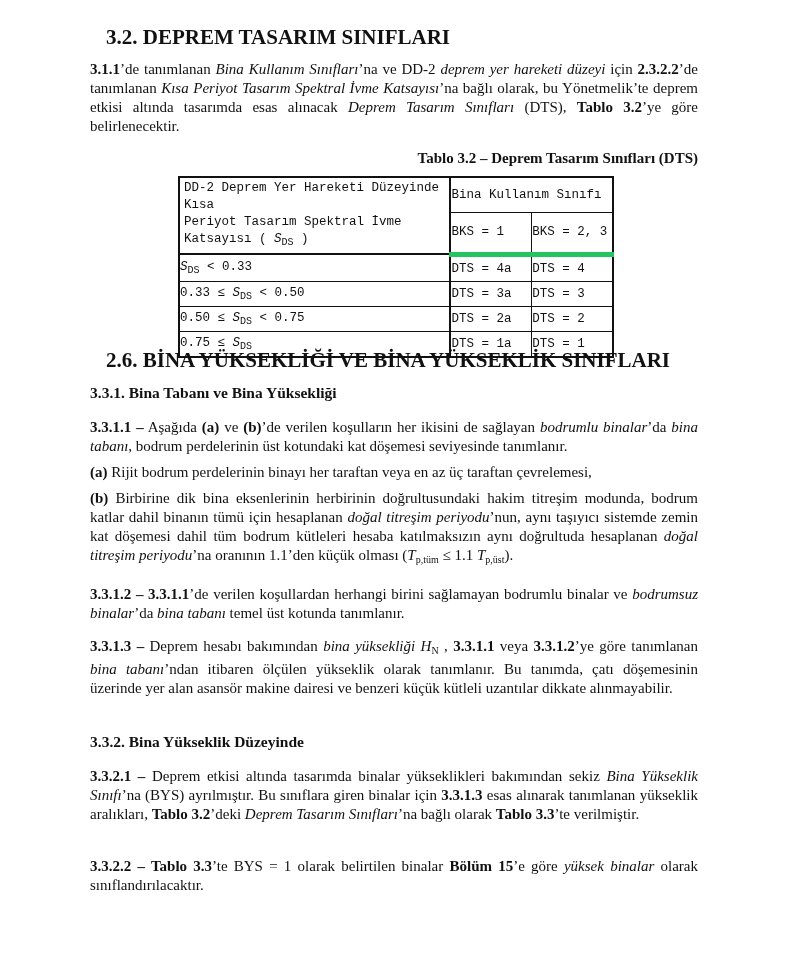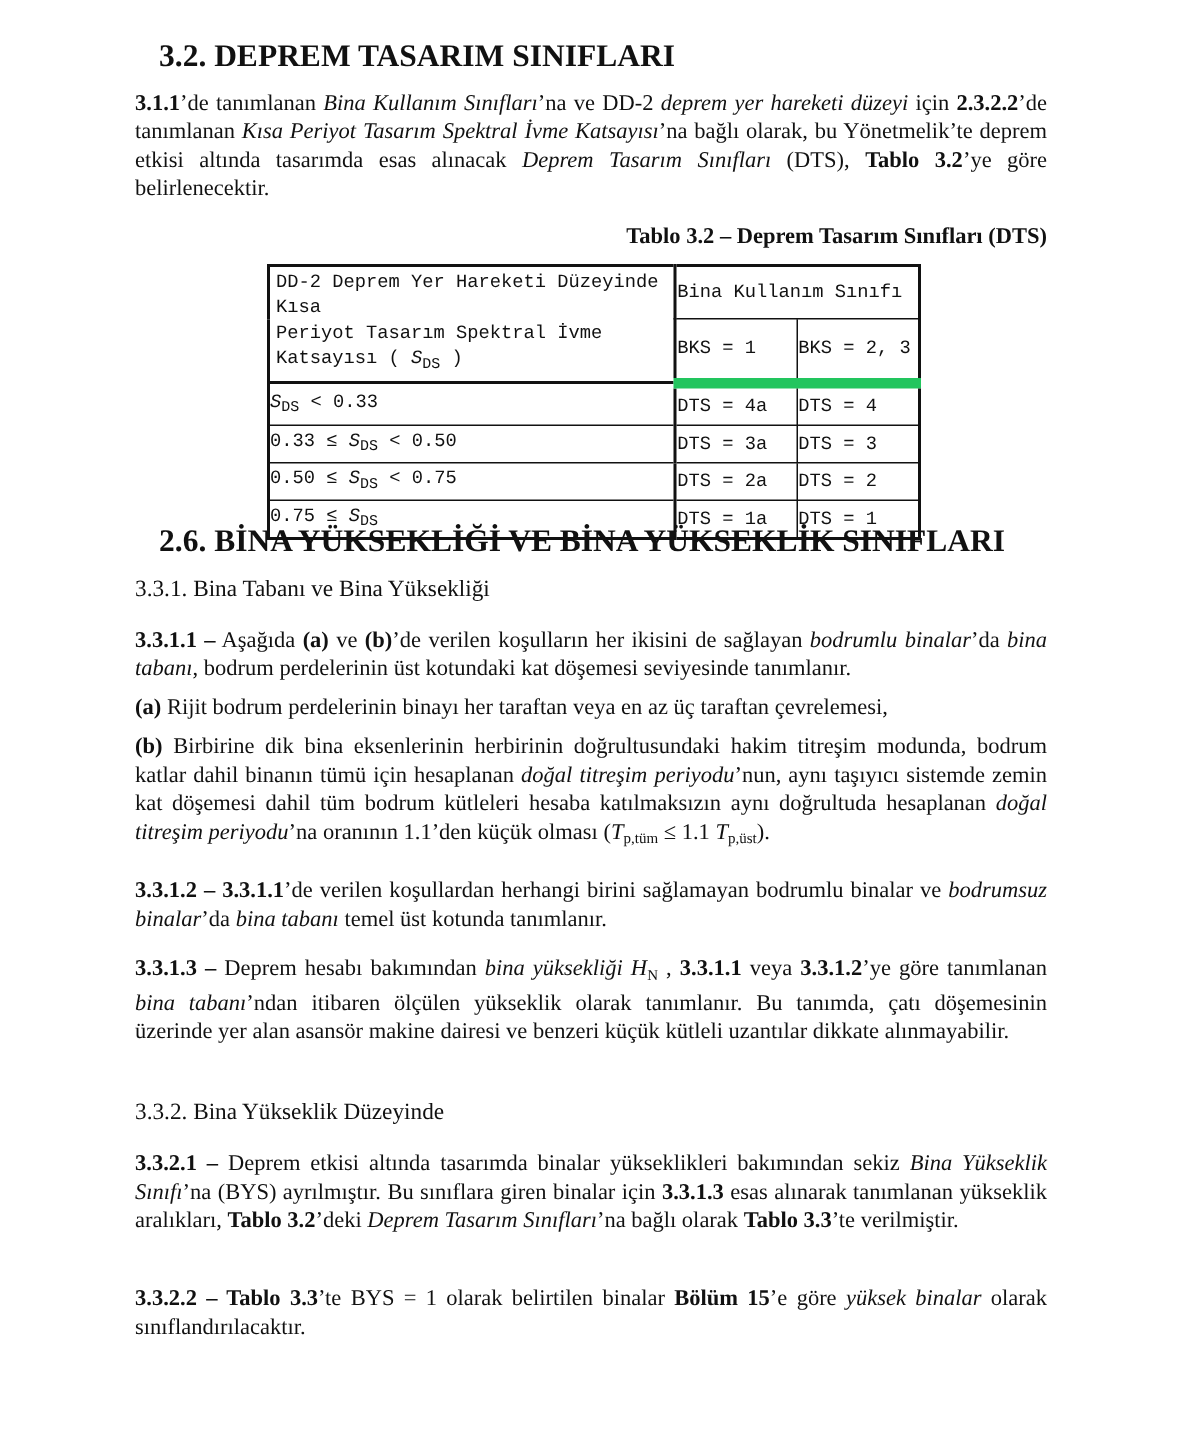--- a/index.html
+++ b/index.html
@@ -1,35 +1,35 @@
 <!DOCTYPE html>
 <html><head>
 <meta charset="utf-8">
 <style>
   html, body { margin: 0; padding: 0; background: #ffffff; }
   body { width: 789px; height: 955px; position: relative; overflow: hidden;
          font-family: "Liberation Serif", serif; color: #111; }
   .page { position: absolute; left: 90px; top: 0; width: 608px; }
   .h1 { position: absolute; left: 16px; font-weight: bold; font-size: 21px; }
-  .h2 { position: absolute; left: 0; font-weight: normal; font-size: 15.5px; }
+  .h2 { position: absolute; left: 0; font-weight: bold; font-size: 15.5px; }
   .para { position: absolute; left: 0; width: 608px; font-size: 15px; line-height: 19px;
           text-align: justify; }
   .para b { font-weight: bold; font-family: Liberation Serif, serif; }
   .para i { }
   .sub { font-size: 10px; vertical-align: -3px; font-style: normal; }
   .caption { position: absolute; left: 0; width: 608px; text-align: right; font-weight: bold; font-size: 15px; top: 150px; }
   table.dts { position: absolute; left: 88px; top: 176px; border-collapse: collapse;
               font-size: 12.5px; width: 436px; }
   table.dts td { border: 1px solid #111; text-align: left; padding: 0; font-family: Liberation Mono, monospace; }
   table.dts { border: 2px solid #111; }
   .hdr-left { width: 270px; height: 46px; line-height: 17px; padding: 2px 4px !important; }
   .hdr-top { height: 22px; margin-top: 28px; }
   .hdr-col { width: 82px; height: 24px; }
   .row td { height: 24px; }
-  table.dts tr.thick-bottom td { border-bottom: 7px solid #22c55e; }
+  table.dts tr.thick-bottom td { border-bottom: 5px solid #22c55e; }
   .col-left { border-right: 2px solid #111 !important; }
 </style>
 </head>
 <body>
 
 <div class="page">
 
   <div class="h1" style="top:25px">3.2. DEPREM TASARIM SINIFLARI</div>
 
   <div class="para" style="top:60px">

